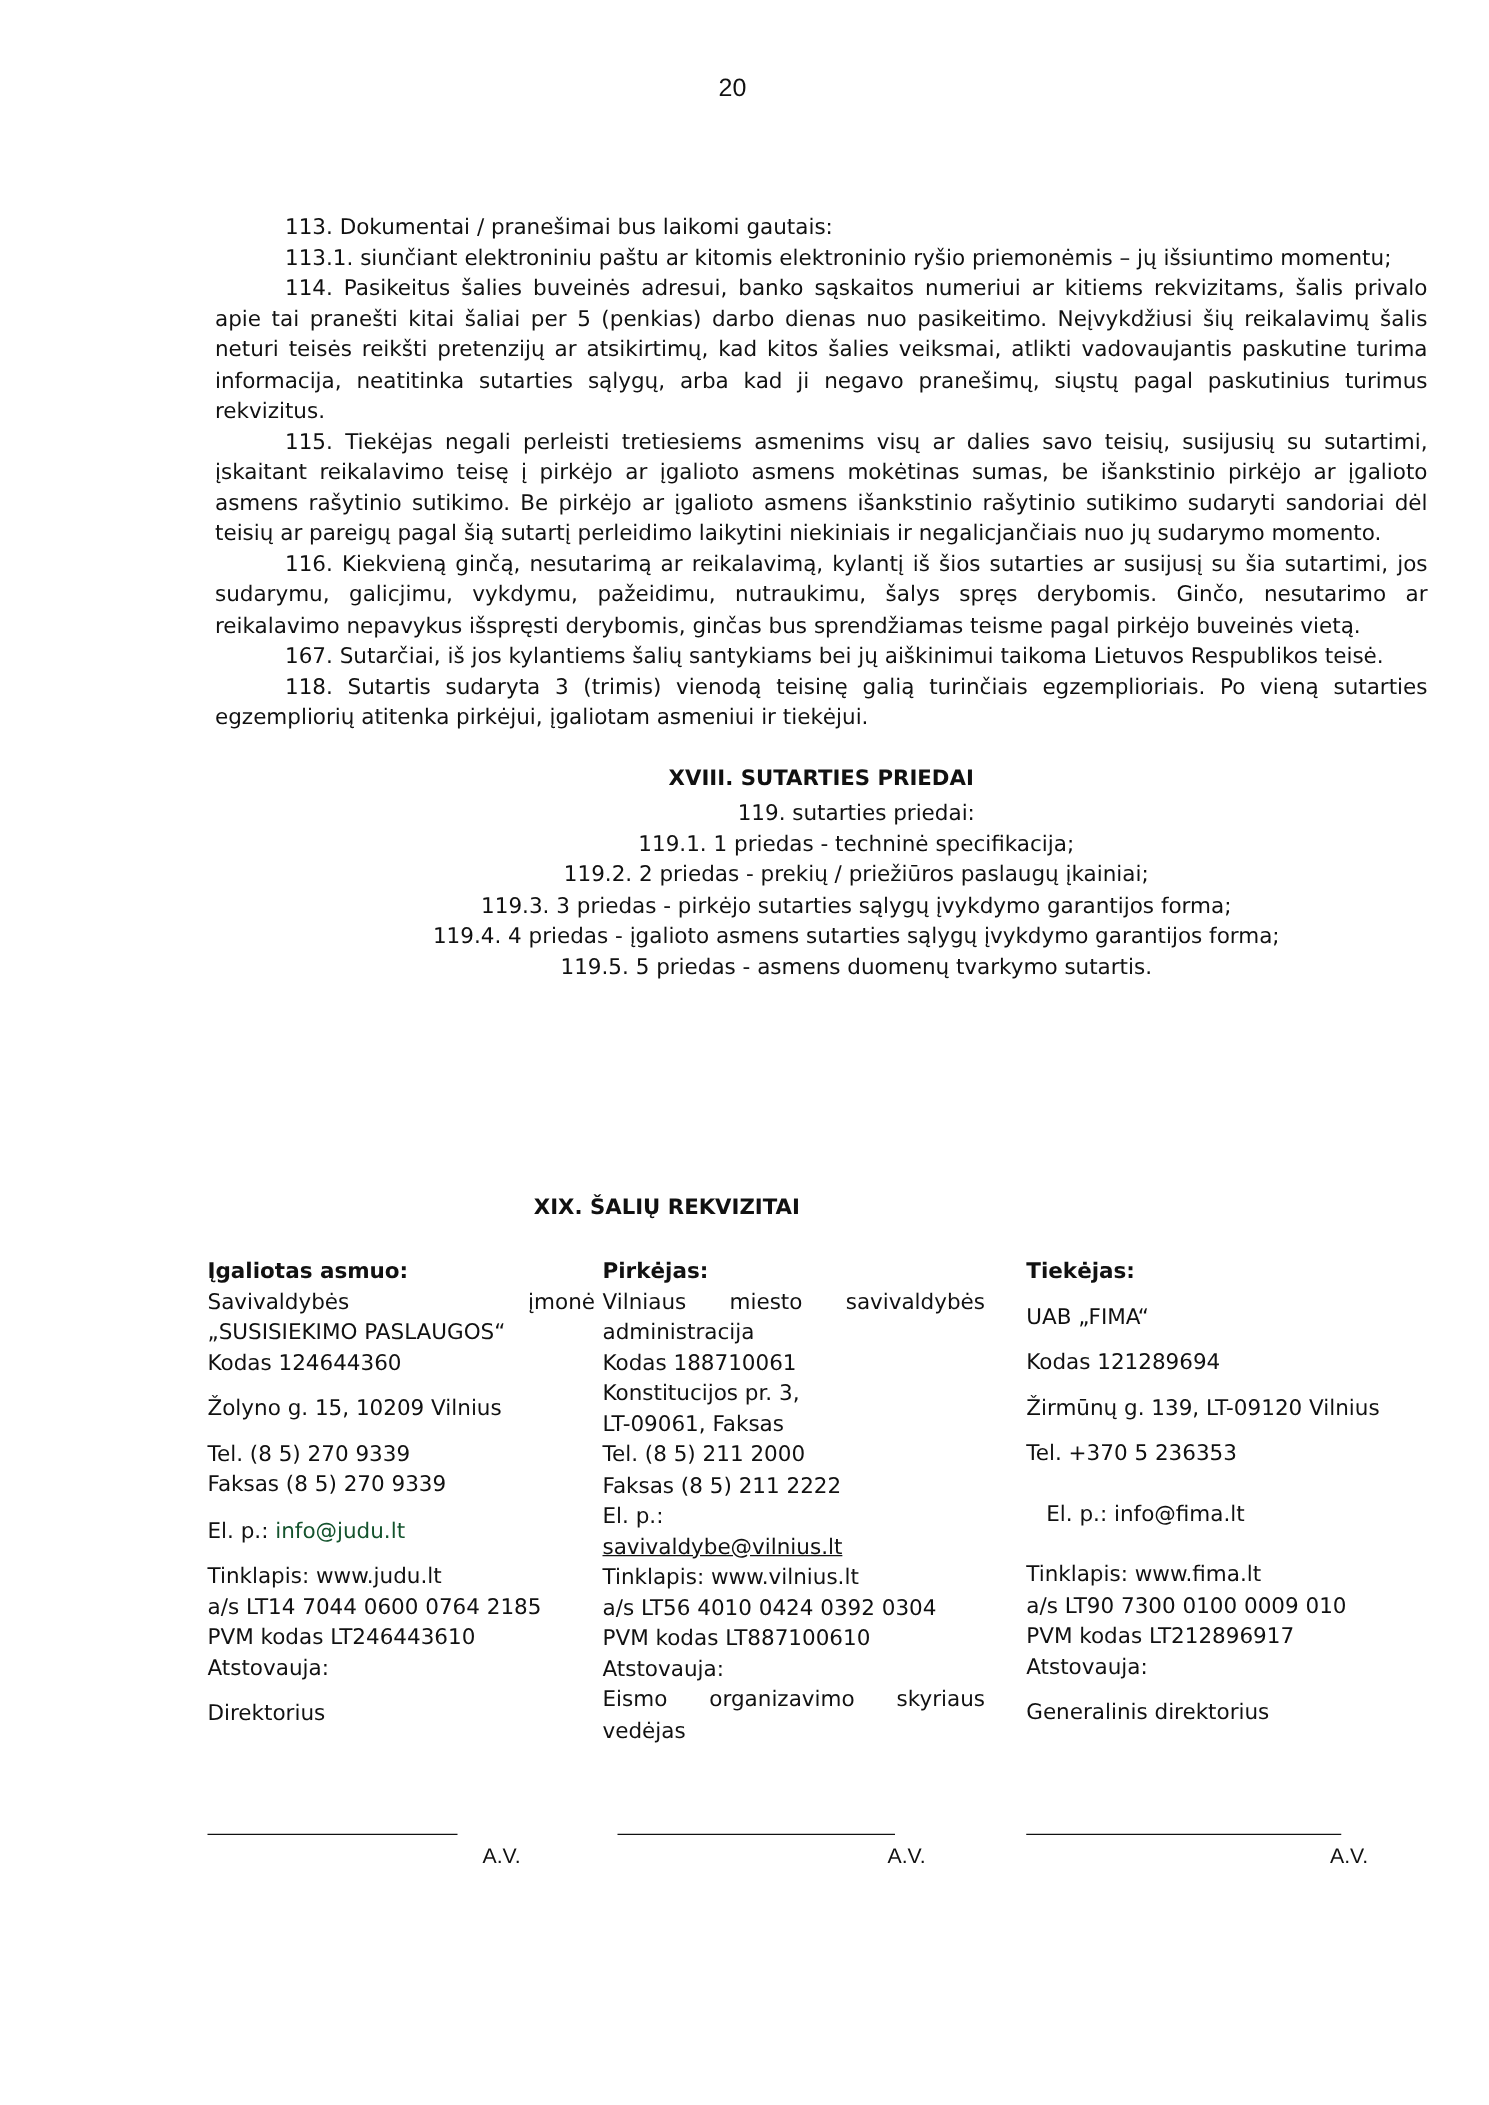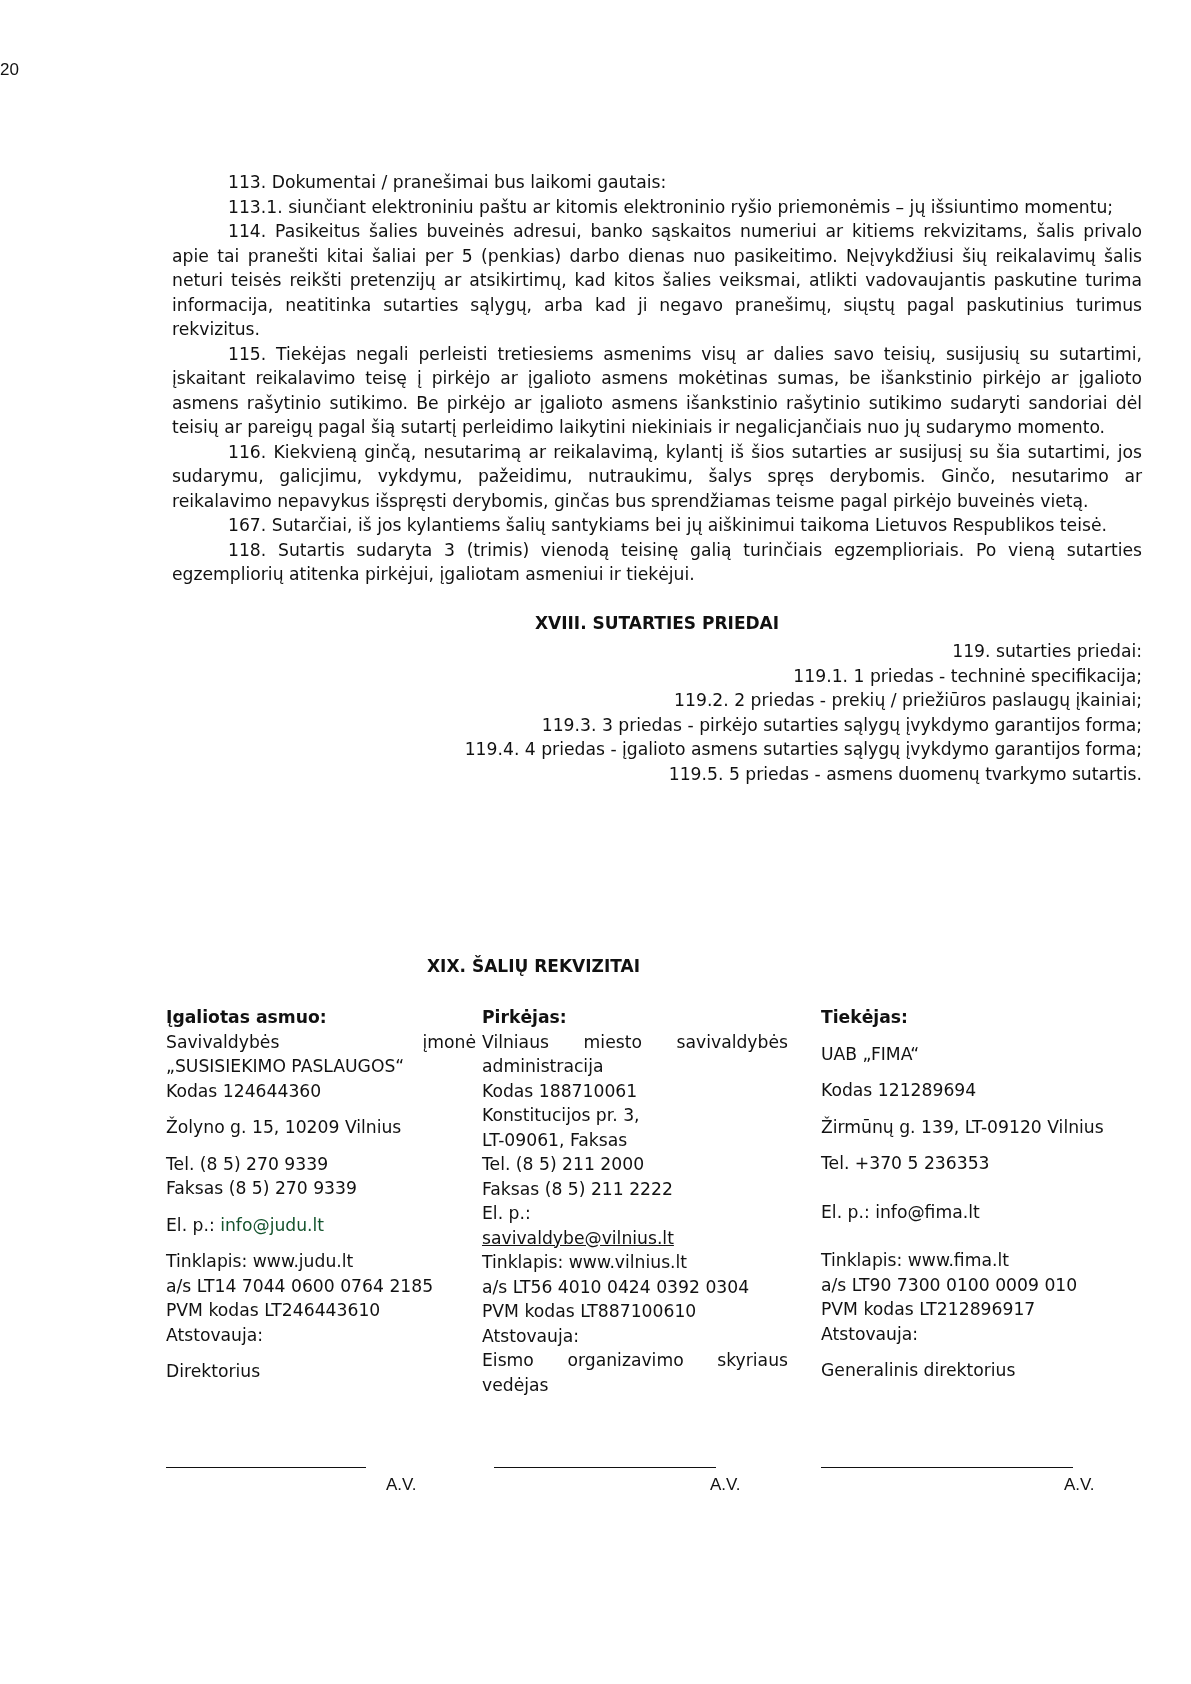--- a/index.html
+++ b/index.html
@@ -1,33 +1,33 @@
 <!DOCTYPE html>
 <html><head>
 <meta charset="utf-8">
 <style>
   html, body { margin: 0; padding: 0; background: #ffffff; }
   body {
     width: 1191px; height: 1684px; position: relative; overflow: hidden;
     font-family: "DejaVu Sans", sans-serif; color: #111111;
   }
   .page-number {
-    position: absolute; top: 60px; left: 0; width: 1172px; 
-    font-family: "Liberation Sans", sans-serif; font-size: 17px;
+    position: absolute; top: 60px; left: 0; width: 1172px; text-align: center;
+    font-family: "Liberation Sans", sans-serif; font-size: 20px;
   }
   .body-text {
     position: absolute; top: 170px; left: 172px; width: 970px;
     font-size: 17.2px; line-height: 24.5px; text-align: justify;
   }
   .body-text p { margin: 0; text-indent: 56px; }
   .heading {
     font-weight: bold; text-align: center; font-size: 17px;
     margin: 24px 0 4px 0; text-indent: 0 !important;
   }
-  .appendix p { margin: 0; padding-left: 56px; text-indent: 0; text-align: right; }
+  .appendix p { margin: 0; padding-left: 56px; text-indent: 0; text-align: center; }
   .heading2 {
     position: absolute; top: 956px; left: 0; width: 1067px; text-align: center;
     font-weight: bold; font-size: 17px;
   }
   .col {
     position: absolute; top: 1005px; width: 310px;
     font-size: 17.2px; line-height: 24.5px;
   }
   .col .title { font-weight: bold; }
   .col .gap { margin-top: 12px; }
@@ -105,21 +105,21 @@
   <div class="just">Eismo organizavimo skyriaus</div>
   <div>vedėjas</div>
 </div>
 
 <div class="col" style="left:821px; width:330px;">
   <div class="title">Tiekėjas:</div>
   <div class="gap">UAB „FIMA“</div>
   <div class="gap">Kodas 121289694</div>
   <div class="gap">Žirmūnų g. 139, LT-09120 Vilnius</div>
   <div class="gap">Tel. +370 5 236353</div>
-  <div style="margin-top:24px;">El. p.: info@fima.lt</div>
+  <div style="margin-top:24px;margin-left:16px;">El. p.: info@fima.lt</div>
   <div style="margin-top:24px;">Tinklapis: www.fima.lt</div>
   <div>a/s LT90 7300 0100 0009 010</div>
   <div>PVM kodas LT212896917</div>
   <div>Atstovauja:</div>
   <div class="gap">Generalinis direktorius</div>
 </div>
 
 <div class="sig-line" style="left:166px; width:200px;"></div>
 <div class="av" style="left:386px;">A.V.</div>
 

